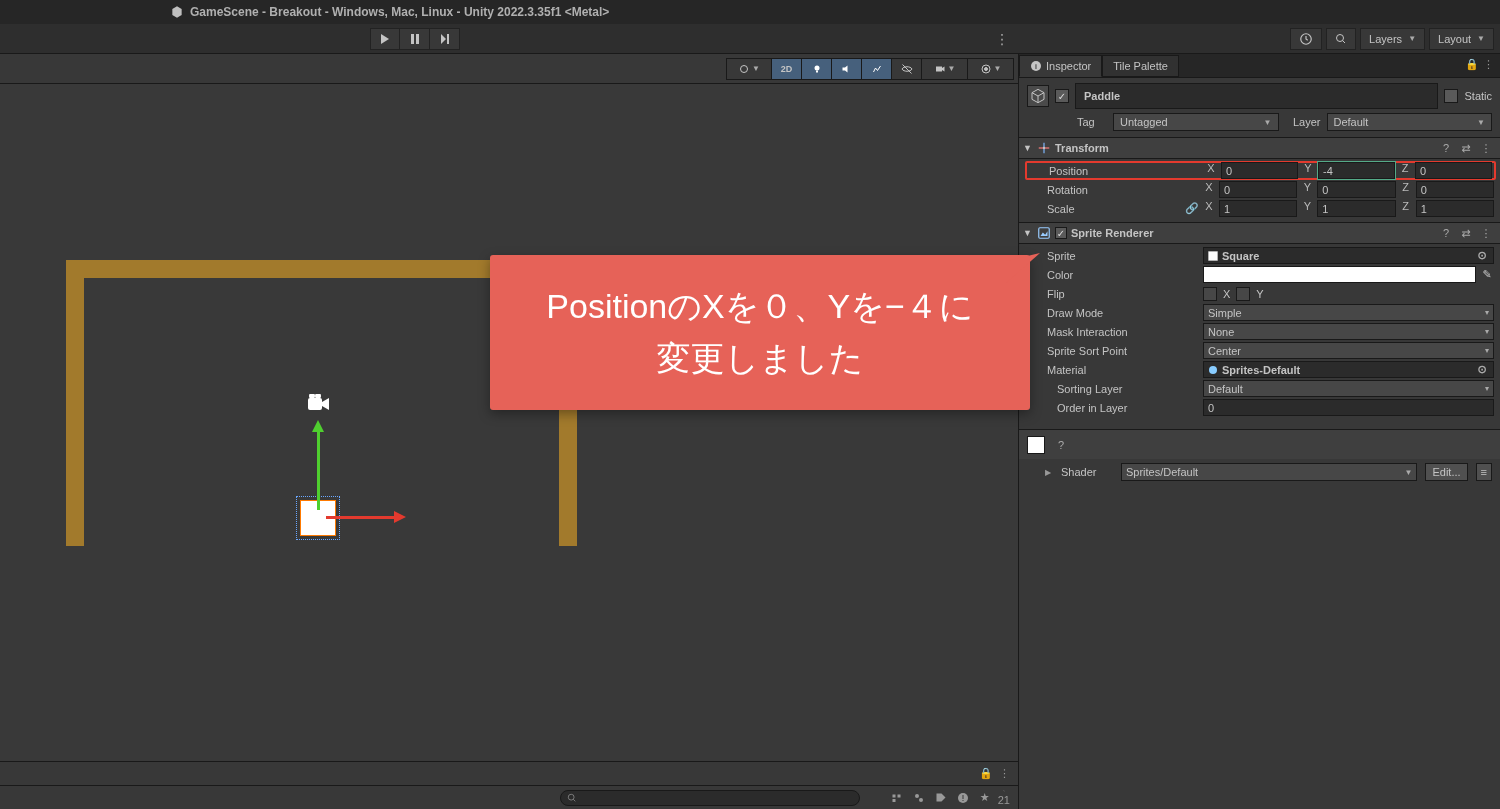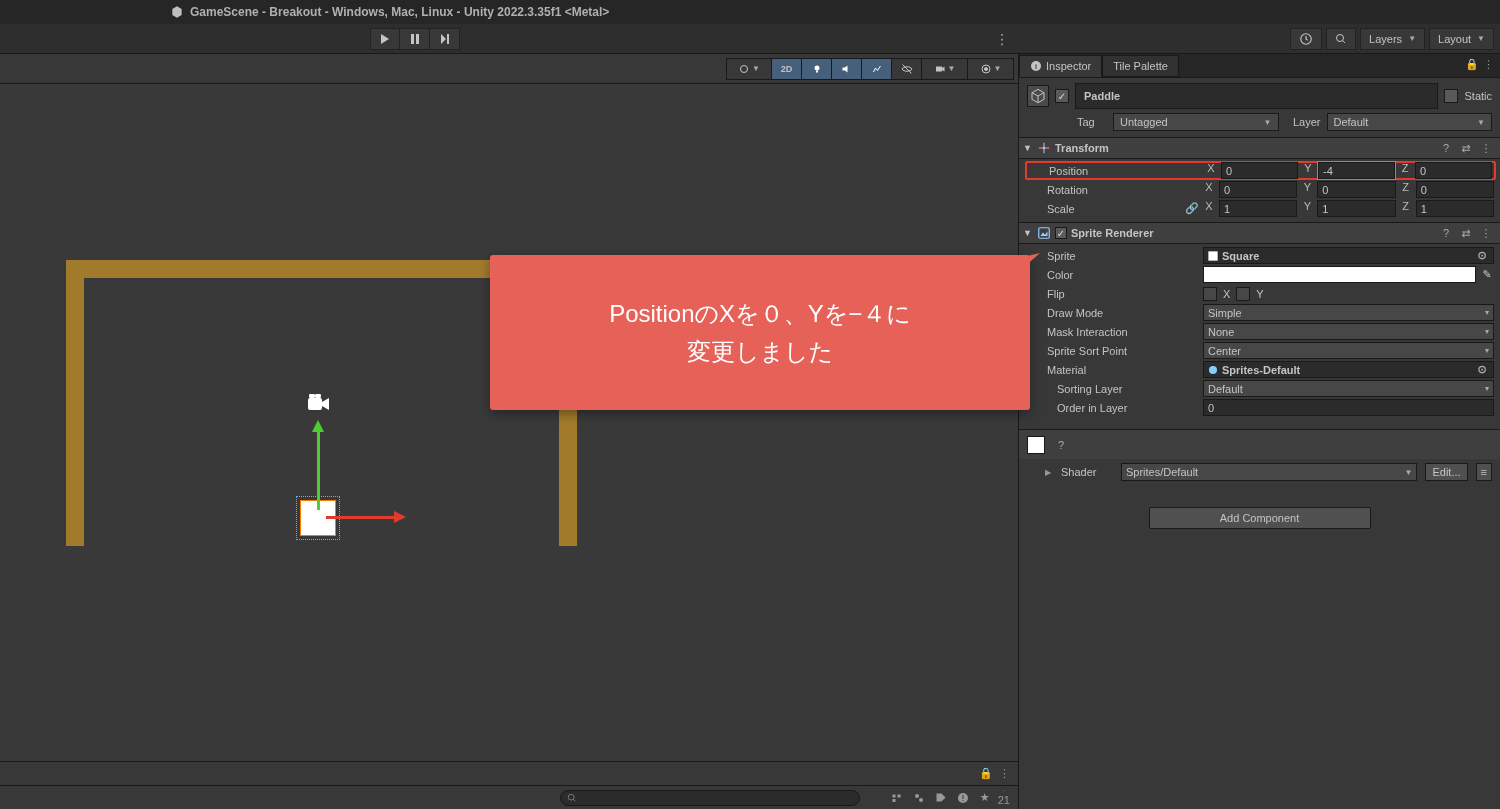--- a/index.html
+++ b/index.html
@@ -37,21 +37,21 @@
   
   .camera-icon { position: absolute; left: 306px; top: 310px; color: #fff; }
   
   .paddle { position: absolute; left: 300px; top: 416px; width: 36px; height: 36px; background: #fff; border: 1px solid #ff7a00; }
   .paddle-sel { position: absolute; left: 296px; top: 412px; width: 44px; height: 44px; border: 1px dotted #6aa7ff; }
   .gizmo-y { position: absolute; left: 317px; top: 340px; width: 3px; height: 86px; background: #4fcf2f; }
   .gizmo-y::before { content: ""; position: absolute; left: -5px; top: -10px; border: 6px solid transparent; border-bottom: 12px solid #4fcf2f; }
   .gizmo-x { position: absolute; left: 326px; top: 432px; width: 76px; height: 3px; background: #e33a2e; }
   .gizmo-x::before { content: ""; position: absolute; right: -10px; top: -5px; border: 6px solid transparent; border-left: 12px solid #e33a2e; }
   
-  .callout { position: absolute; left: 490px; top: 255px; width: 540px; height: 155px; background: #e66258; border-radius: 3px; box-shadow: 0 4px 12px rgba(0,0,0,.35); display: flex; flex-direction: column; align-items: center; justify-content: center; font-size: 24px; color: #fff; gap: 6px; }
+  .callout { position: absolute; left: 490px; top: 255px; width: 540px; height: 155px; background: #e66258; border-radius: 3px; box-shadow: 0 4px 12px rgba(0,0,0,.35); display: flex; flex-direction: column; align-items: center; justify-content: center; font-size: 34px; color: #fff; gap: 6px; }
   .callout-pointer { position: absolute; left: 1006px; top: 253px; z-index: 5; }
   
   .bottom-bar { height: 24px; background: #383838; border-top: 1px solid #191919; display: flex; align-items: center; }
   .bottom-right-lock { margin-left: auto; margin-right: 8px; display: flex; gap: 6px; align-items: center; color: #999; }
   .console-bar { height: 24px; background: #383838; border-top: 1px solid #191919; display: flex; align-items: center; }
   .search-sm { margin-left: 560px; width: 300px; height: 16px; background: #2b2b2b; border: 1px solid #191919; border-radius: 8px; padding: 0 6px; display: flex; align-items: center; }
   .search-sm svg { opacity: .6; }
   .console-right { margin-left: auto; display: flex; gap: 4px; align-items: center; padding-right: 8px; }
   .console-right .ci { width: 18px; height: 16px; display: flex; align-items: center; justify-content: center; cursor: pointer; color: #999; }
   
@@ -471,23 +471,20 @@
       <div class="shader-dd">
           <span>Sprites/Default</span>
           <span class="dd-arrow">▼</span>
         </div>
       <div class="edit-btn">
           <span>Edit...</span>
         </div>
       <div class="edit-btn" style="padding:0 4px">≡</div>
     </div>
 
-    <div class="add-comp">
-        <span>Add Component</span>
-      </div>
   </div>
 </div>
 
 <div class="callout">
   <div>PositionのXを０、Yを−４に</div>
   <div>変更しました</div>
 </div>
 <svg class="callout-pointer" width="34" height="30" viewBox="0 0 34 30">
     <polygon fill="#e66258" points="0,8 0,30 34,0"></polygon>
   </svg>

